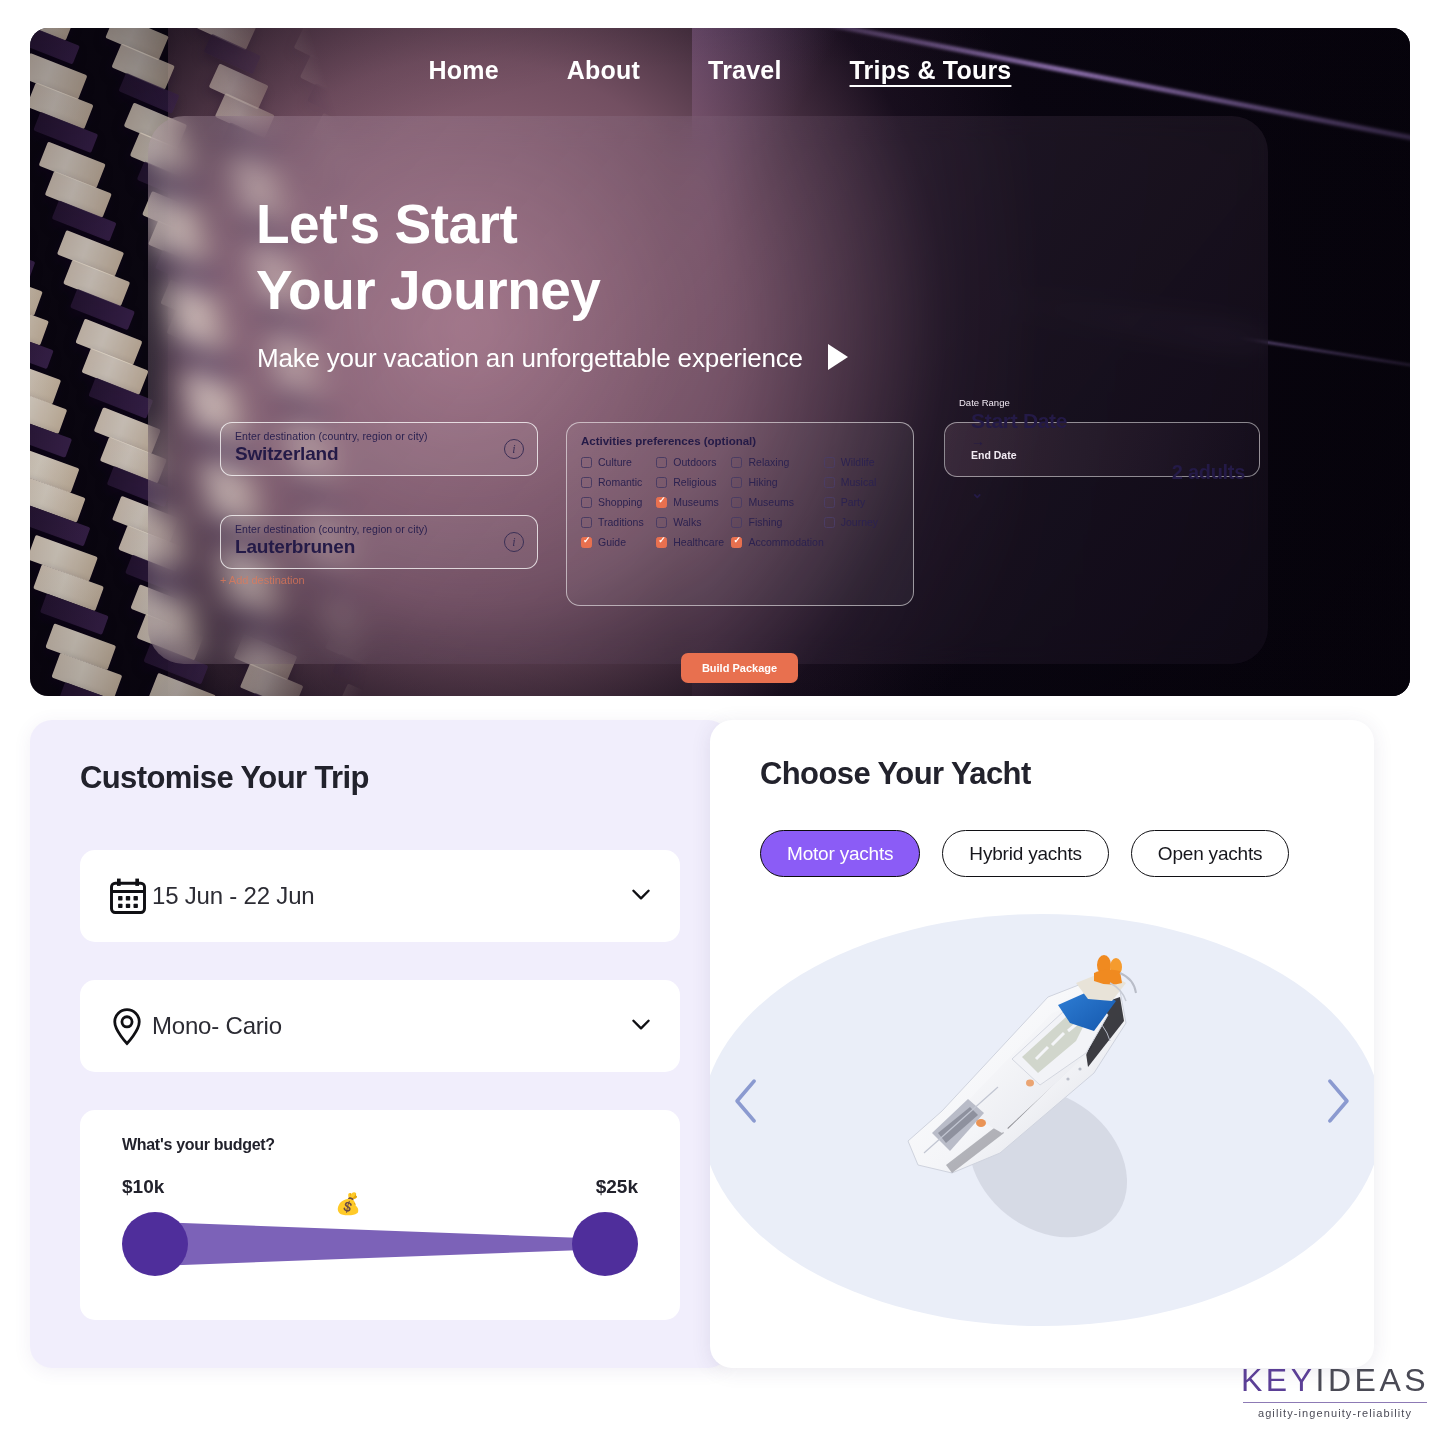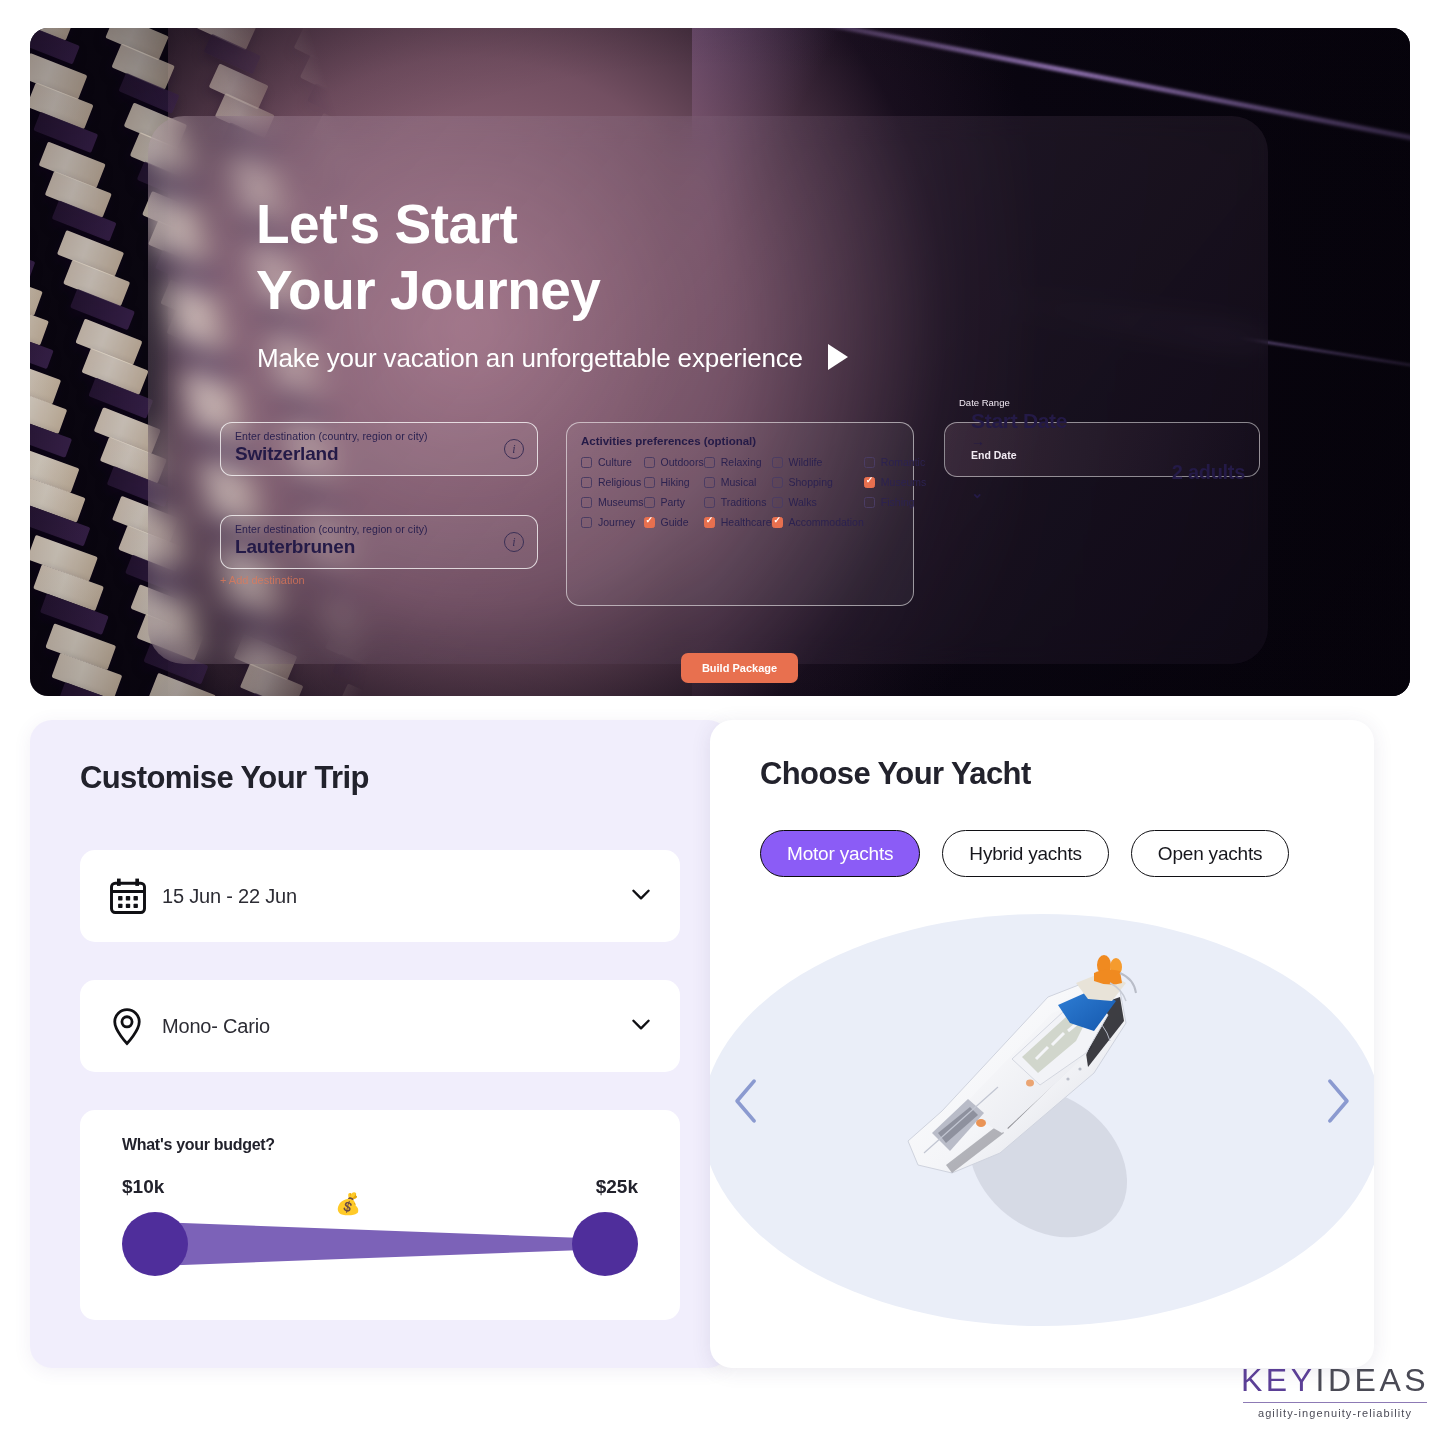--- a/index.html
+++ b/index.html
@@ -131,21 +131,21 @@
   
   .acts {
     position: absolute; left: 536px; top: 394px; z-index: 6;
     width: 348px; height: 184px;
     border: 1.2px solid rgba(255,255,255,.55);
     border-radius: 14px;
     background: rgba(255,255,255,.05);
     padding: 12px 14px;
   }
   .acts-title { font-size: 11.5px; font-weight: bold; color: #241a47; margin-bottom: 9px; }
-  .acts-grid { display: grid; grid-template-columns: repeat(5, 1fr); row-gap: 8px; }
+  .acts-grid { display: grid; grid-template-columns: repeat(4, 1fr); row-gap: 8px; }
   .act { display: flex; align-items: center; gap: 6px; cursor: pointer; }
   .cb {
     width: 11px; height: 11px; border-radius: 2.5px;
     border: 1.1px solid #4a3c63; background: transparent; flex: none;
     position: relative;
   }
   .cb.on { background: #e8704f; border-color: #e8704f; }
   .cb.on::after {
     content: "✓"; position: absolute; left: 1px; top: -2.5px;
     font-size: 9px; color: #fff; font-weight: bold;
@@ -187,21 +187,21 @@
   }
   .card-title { font-size: 31px; font-weight: bold; color: #22222c; letter-spacing: -.6px; }
   .row-field {
     margin-top: 0; background: #fff; border-radius: 15px;
     height: 92px; display: flex; align-items: center; padding: 0 26px;
     cursor: pointer;
   }
   .rf-1 { margin-top: 54px; }
   .rf-2 { margin-top: 38px; }
   .row-field .ico { width: 46px; flex: none; display: flex; align-items: center; }
-  .row-field .txt { font-size: 20px; color: #2c2c34; margin-left: 10px; letter-spacing: -.2px; }
+  .row-field .txt { font-size: 24px; color: #2c2c34; letter-spacing: -.2px; }
   .row-field .chev { margin-left: auto; }
 
   .budget {
     margin-top: 38px; background: #fff; border-radius: 15px;
     height: 210px; padding: 26px 42px 0 42px; position: relative;
   }
   .budget-q { font-size: 16px; font-weight: bold; color: #22222c; letter-spacing: -.3px; }
   .budget-row { display: flex; justify-content: space-between; margin-top: 22px; }
   .budget-row span { font-size: 19px; font-weight: bold; color: #22222c; }
   .slider-wrap { position: relative; height: 84px; margin-top: 2px; }
@@ -381,20 +381,26 @@
         <div class="slat" style="left: 213px; top: 670px; width: 58px; transform: rotate(29deg); opacity: 0.77;"></div>
         <div class="slat dk" style="left: 305px; top: 670px; width: 54px; transform: rotate(30.5deg); opacity: 0.68;"></div>
         <div class="slat" style="left: 397px; top: 670px; width: 50px; transform: rotate(32deg); opacity: 0.59;"></div>
         <div class="slat dk" style="left: 216px; top: 700px; width: 58px; transform: rotate(29deg); opacity: 0.77;"></div>
         <div class="slat" style="left: 308px; top: 700px; width: 54px; transform: rotate(30.5deg); opacity: 0.68;"></div>
         <div class="slat" style="left: 400px; top: 700px; width: 50px; transform: rotate(32deg); opacity: 0.59;"></div>
       </div>
     <div class="hero-vignette"></div>
   </div>
 
+  <nav class="nav">
+    <a>Home</a>
+    <a>About</a>
+    <a>Travel</a>
+    <a class="active">Trips &amp; Tours</a>
+  </nav>
 
   <div class="glass"></div>
 
   <h1 class="hero-title">Let's Start
 Your Journey</h1>
   <p class="hero-sub">Make your vacation an unforgettable experience</p>
   <div class="play-tri"></div>
 
   <div class="dest one">
     <div class="dest-label">Enter destination (country, region or city)</div>

